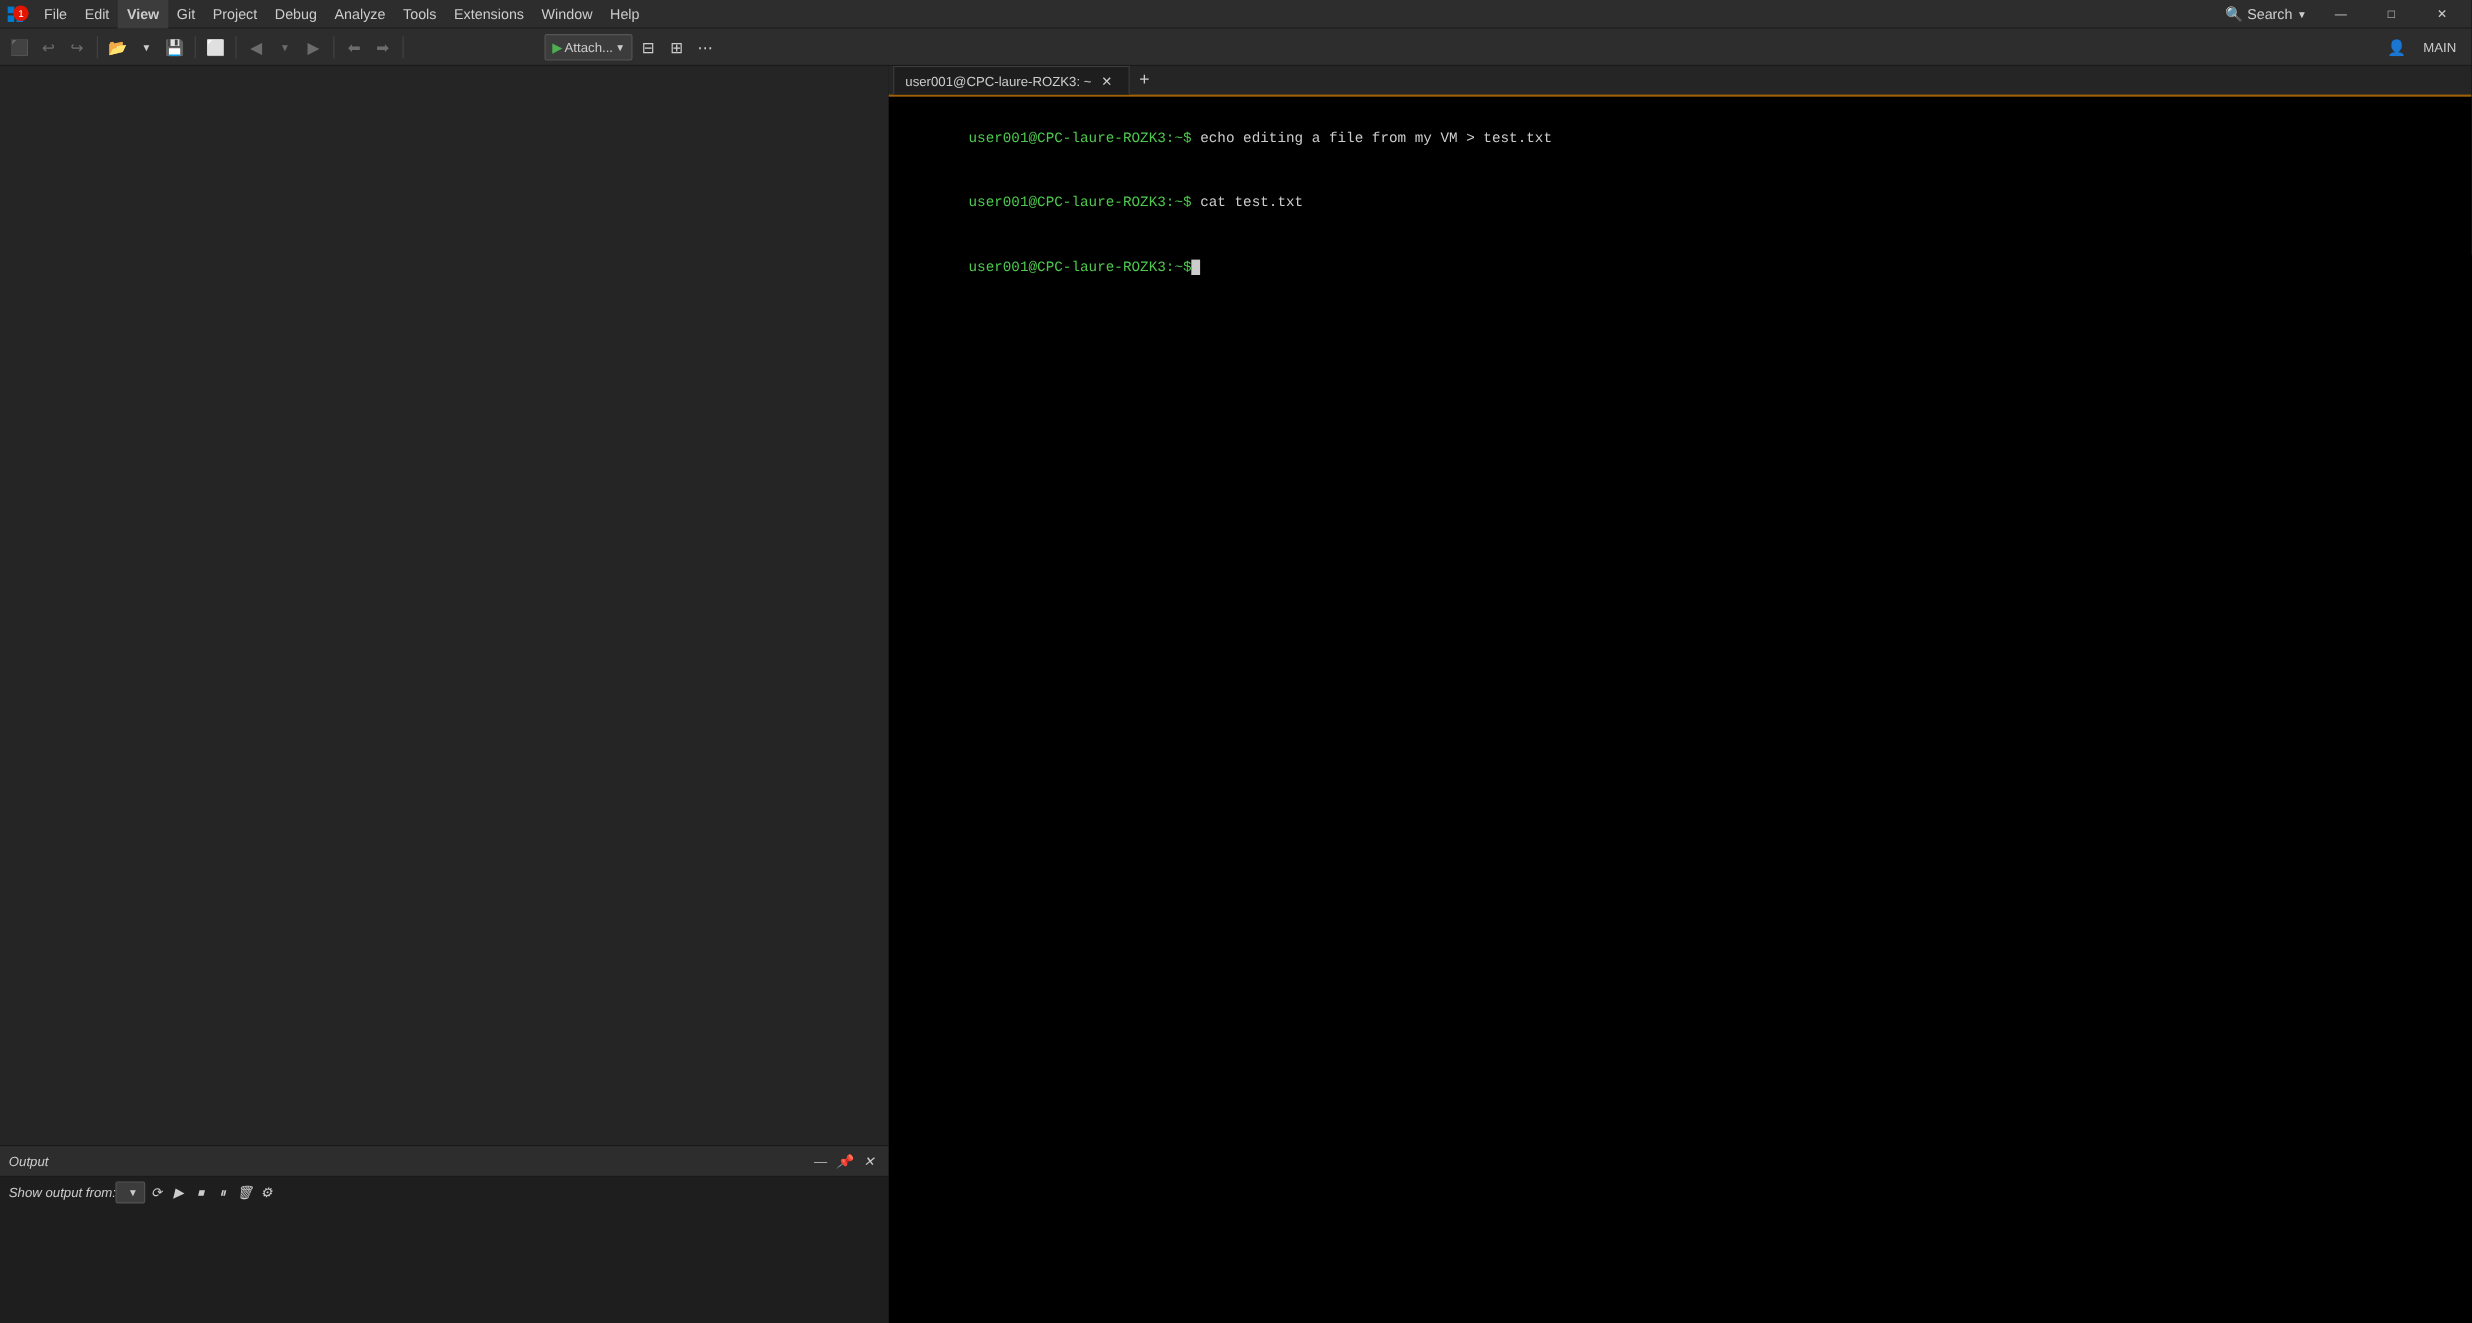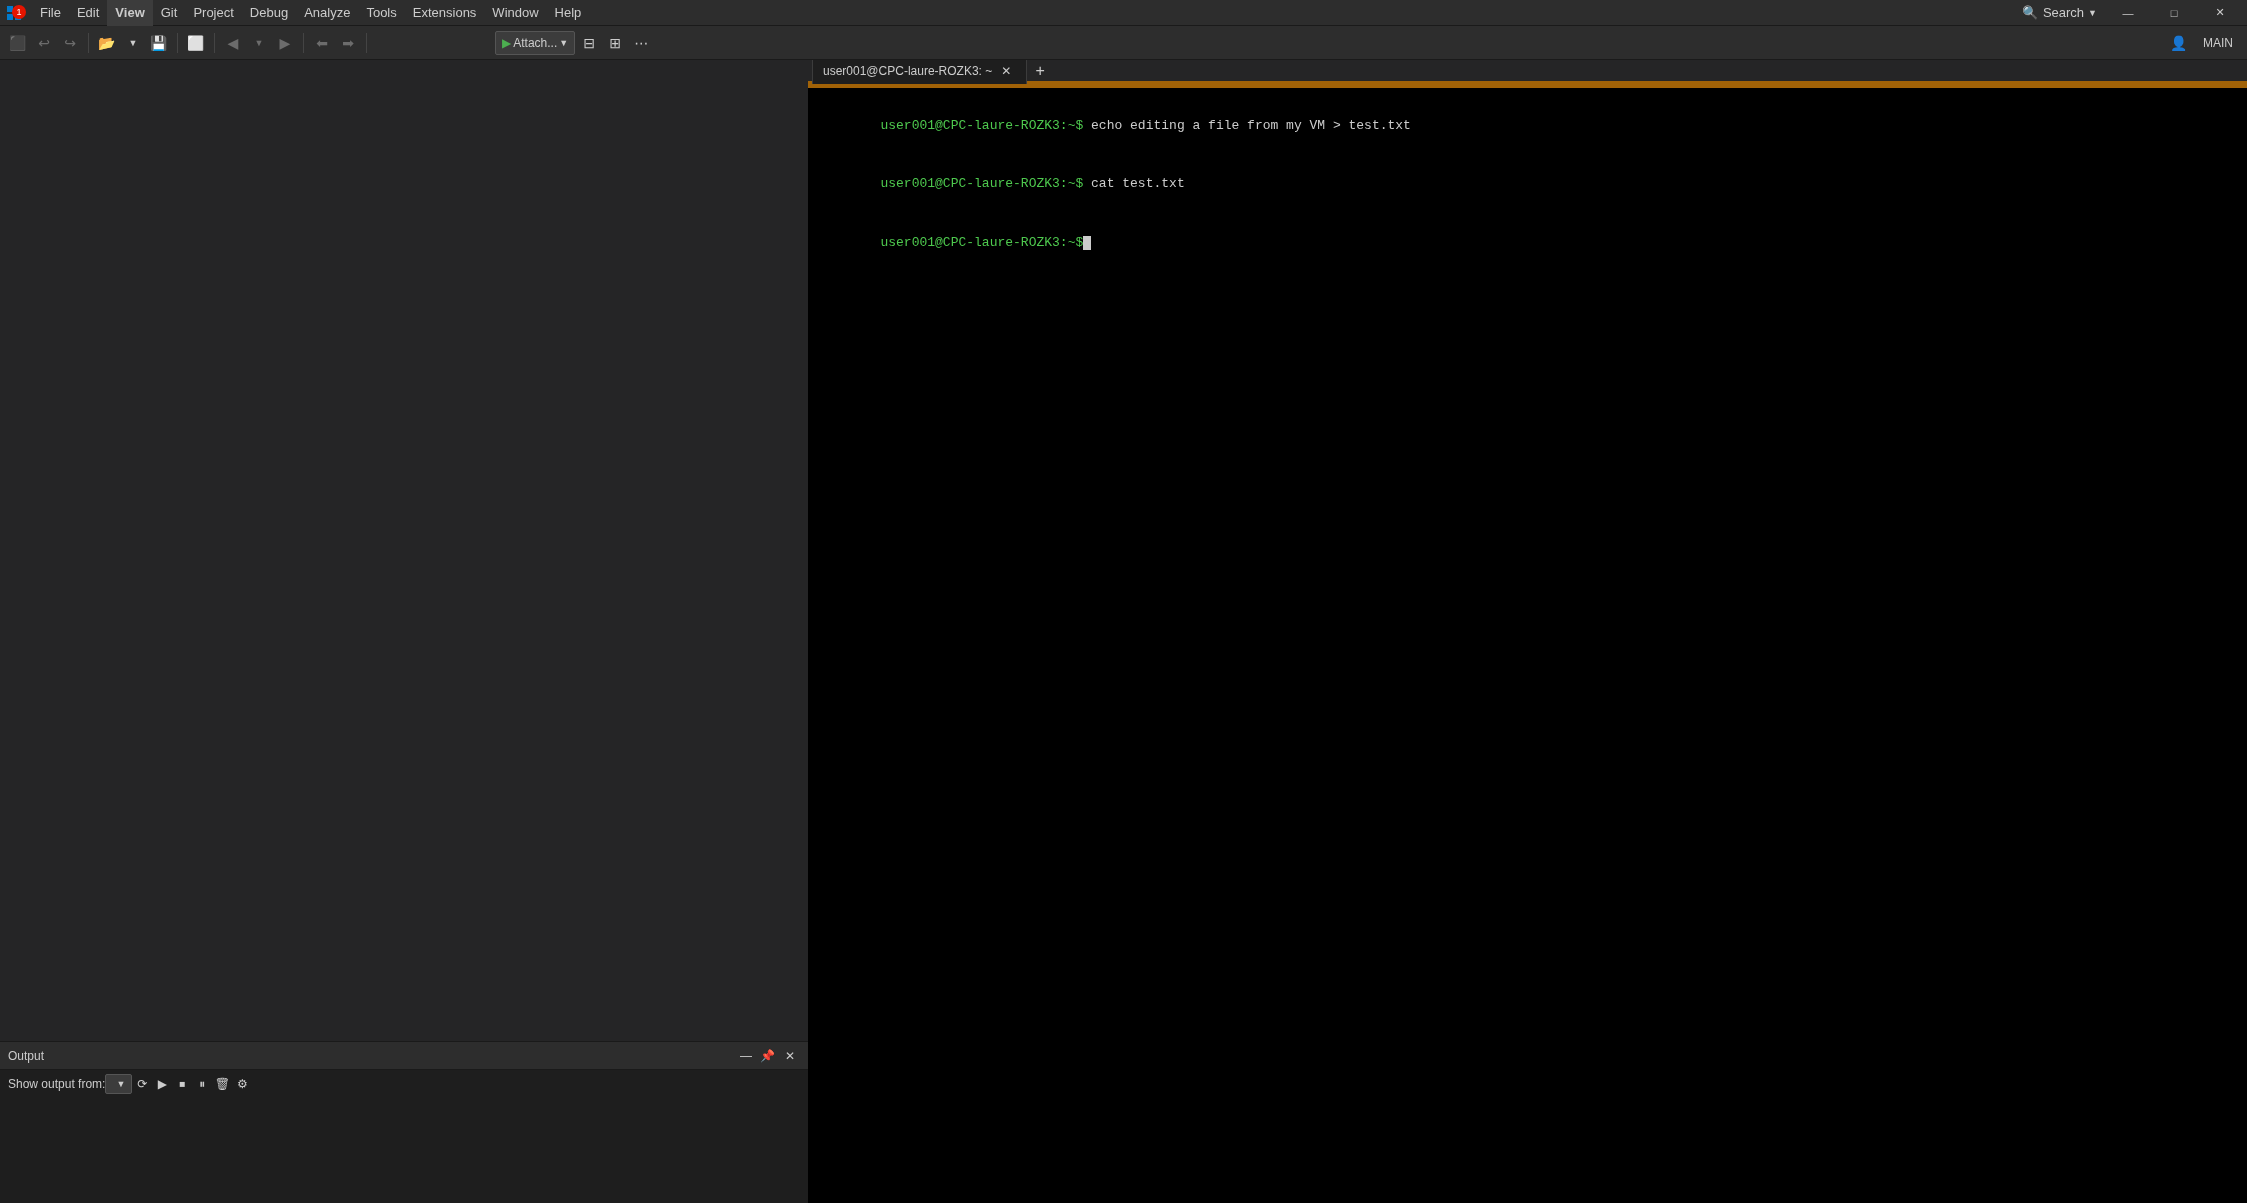--- a/index.html
+++ b/index.html
@@ -214,21 +214,21 @@
       flex: 1;
       display: flex;
       flex-direction: column;
       background: #1e1e1e;
     }
     .terminal-tab-bar {
       height: 28px;
       background: #252526;
       display: flex;
       align-items: center;
-      border-bottom: 7px solid #a16207;
+      border-bottom: 2px solid #a16207;
       padding: 0 4px;
     }
     .terminal-tab {
       display: flex;
       align-items: center;
       gap: 6px;
       padding: 2px 12px 2px 10px;
       background: #1e1e1e;
       border: 1px solid #3c3c3c;
       border-bottom: none;
@@ -280,20 +280,21 @@
     }
     @keyframes blink {
       50% { opacity: 0; }
     }
 
     .left-panel-wrapper {
       display: flex;
       flex-direction: column;
       width: 808px;
       flex-shrink: 0;
+      font-style: italic;
     }
 
     
     .notification-badge {
       position: absolute;
       top: 2px;
       right: 2px;
       width: 14px;
       height: 14px;
       background: #e51400;

